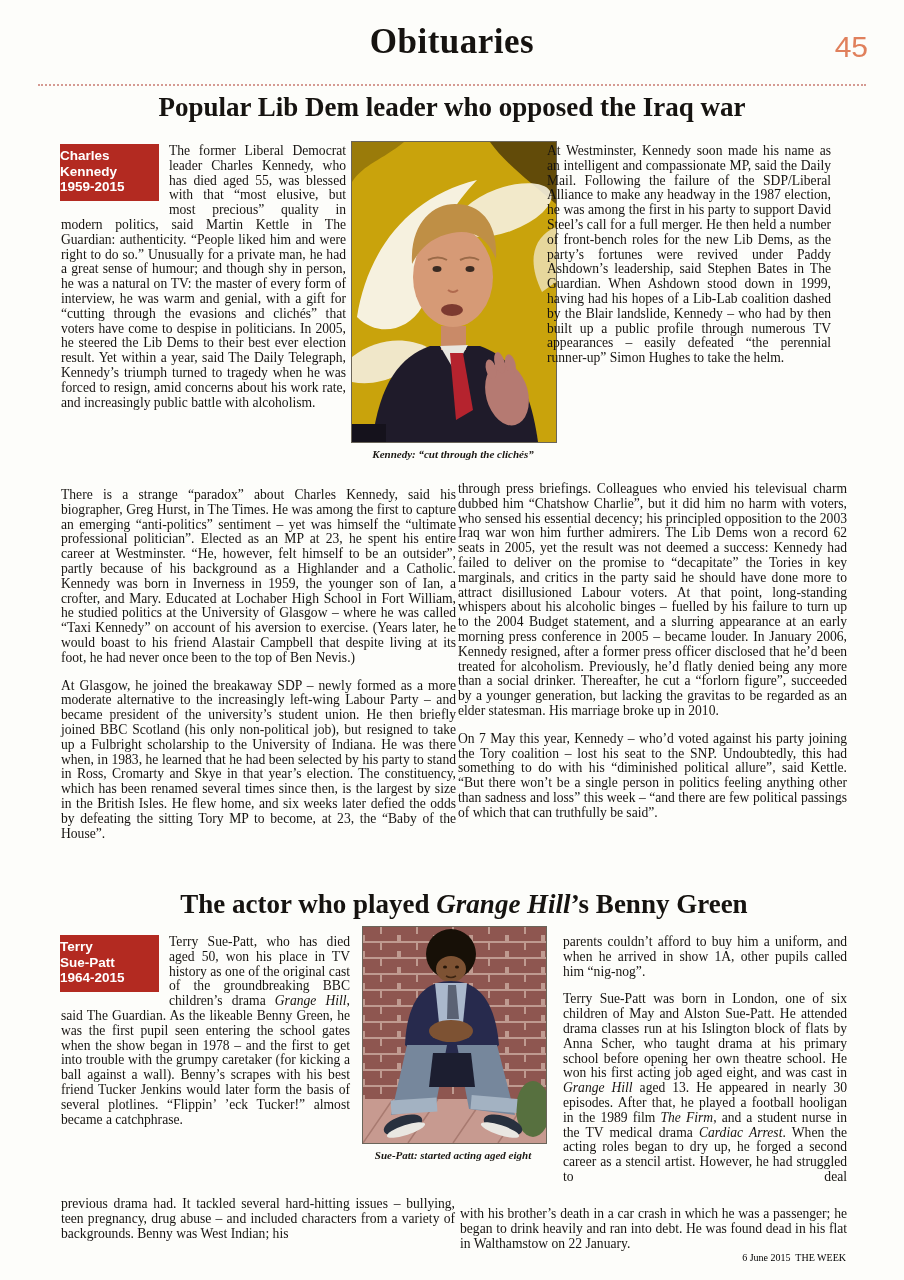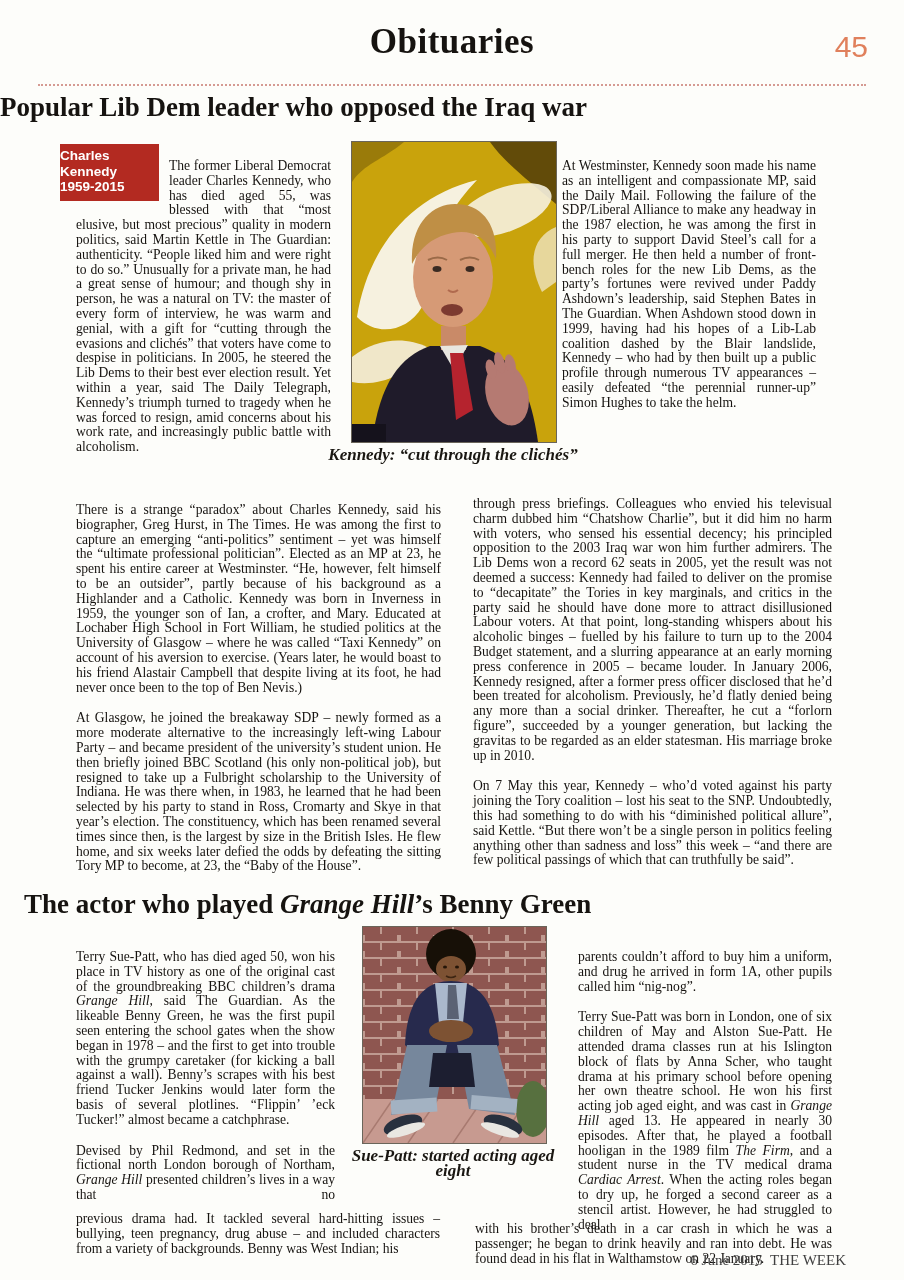--- a/index.html
+++ b/index.html
@@ -10,47 +10,47 @@
   .hdr-title {
     position:absolute; left:0; right:0; top:22px; text-align:center;
     font-size:35px; font-weight:bold; letter-spacing:0.5px;
   }
   .page-num {
     position:absolute; right:36px; top:30px; font-family:"Liberation Sans",sans-serif;
     font-size:30px; color:#e0805c;text-align:center;
   }
   .hdr-rule { position:absolute; left:38px; right:38px; top:84px; border-top:2px dotted #d59a92; }
   .headline {
-    position:absolute; left:0; right:0; text-align:left;
+    position:absolute; left:0; right:0; text-align:center;
     font-size:27px; font-weight:bold;
   }
   .hl1 { top:92px; }
   .hl2 { top:889px;padding-left:24px; }
   .col {
     position:absolute; text-align:justify; font-size:13.6px; line-height:14.8px;
   }
-  .col p { margin:16px; }
+  .col p { margin:1px; }
   .col p + p { margin-top:13px; }
   .mid { text-align-last:justify; }
   .it { font-style:italic; }
   .infobox {
     float:left; width:99px; background:#b32a21; color:#ffffff;
     font-family:"Liberation Sans",sans-serif; font-weight:bold;
     font-size:13.5px; line-height:15.5px; text-align:left;
     padding:4px 0 6px 0; margin:1px 10px 3px 0;
   }
   .photo { position:absolute; border:1px solid #6a655a; background:#c9a30c; }
   .photo svg { display:block; }
   .photo2 { background:#8e5650; }
   .caption {
     position:absolute; text-align:center; font-style:italic; font-weight:600;
-    font-size:17px; line-height:15px; color:#1a1712;
+    font-size:11px; line-height:15px; color:#1a1712;
   }
   .footer {
-    position:absolute; right:58px; top:1252px; font-size:15px; color:#404040;
+    position:absolute; right:58px; top:1252px; font-size:10px; color:#000000;
     white-space:pre;
   }
 </style>
 </head>
 <body>
 
 <div class="page">
 
   <div class="hdr-title">Obituaries</div>
   <div class="page-num">45</div>
@@ -109,22 +109,26 @@
   </div>
 
   <div class="col" style="left:457px; top:481px; width:391px;">
     <p>through press briefings. Colleagues who envied his televisual charm dubbed him “Chatshow Charlie”, but it did him no harm with voters, who sensed his essential decency; his principled opposition to the 2003 Iraq war won him further admirers. The Lib Dems won a record 62 seats in 2005, yet the result was not deemed a success: Kennedy had failed to deliver on the promise to “decapitate” the Tories in key marginals, and critics in the party said he should have done more to attract disillusioned Labour voters. At that point, long-standing whispers about his alcoholic binges – fuelled by his failure to turn up to the 2004 Budget statement, and a slurring appearance at an early morning press conference in 2005 – became louder. In January 2006, Kennedy resigned, after a former press officer disclosed that he’d been treated for alcoholism. Previously, he’d flatly denied being any more than a social drinker. Thereafter, he cut a “forlorn figure”, succeeded by a younger generation, but lacking the gravitas to be regarded as an elder statesman. His marriage broke up in 2010.</p>
     <p>On 7 May this year, Kennedy – who’d voted against his party joining the Tory coalition – lost his seat to the SNP. Undoubtedly, this had something to do with his “diminished political allure”, said Kettle. “But there won’t be a single person in politics feeling anything other than sadness and loss” this week – “and there are few political passings of which that can truthfully be said”.</p>
   </div>
 
   <div class="headline hl2"><span>The actor who played </span><span class="it">Grange Hill</span><span>’s Benny Green</span></div>
 
   <div class="col" style="left:60px; top:934px; width:291px;">
+    <div class="infobox">
+      <div>Terry</div>
+      <div>Sue-Patt</div>
+      <div>1964-2015</div>
+    </div>
     <p><span>Terry Sue-Patt, who has died aged 50, won his place in TV history as one of the original cast of the groundbreaking BBC children’s drama </span><span class="it">Grange Hill</span><span>, said The Guardian. As the likeable Benny Green, he was the first pupil seen entering the school gates when the show began in 1978 – and the first to get into trouble with the grumpy caretaker (for kicking a ball against a wall). Benny’s scrapes with his best friend Tucker Jenkins would later form the basis of several plotlines. “Flippin’ ’eck Tucker!” almost became a catchphrase.</span></p>
-    <p class="mid"><span>Devised by Phil Redmond, and set in the fictional north London borough of Northam, </span><span class="it">Grange Hill</span><span> presented children’s lives in a way that no</span></p>
   </div>
 
   <div class="photo photo2" style="left:362px; top:926px; width:183px; height:216px;">
     <svg width="183" height="216" viewBox="0 0 183 216">
       <defs>
         <pattern id="brick" width="36" height="16" patternUnits="userSpaceOnUse">
           <rect width="36" height="16" fill="#8e5650"></rect>
           <rect y="14" width="36" height="2" fill="#bf9a90"></rect>
           <rect x="17" y="0" width="2" height="7" fill="#bf9a90"></rect>
           <rect x="0" y="8" width="2" height="7" fill="#bf9a90"></rect>
@@ -159,21 +163,21 @@
       </g>
     </svg>
   </div>
   <div class="caption" style="left:350px; top:1148px; width:206px;">Sue-Patt: started acting aged eight</div>
 
   <div class="col" style="left:60px; top:1196px; width:396px;">
     <p>previous drama had. It tackled several hard-hitting issues – bullying, teen pregnancy, drug abuse – and included characters from a variety of backgrounds. Benny was West Indian; his</p>
   </div>
 
   <div class="col" style="left:562px; top:934px; width:286px;">
-    <p>parents couldn’t afford to buy him a uniform, and drug he arrived in form 1A, other pupils called him “nig-nog”.</p>
+    <p>parents couldn’t afford to buy him a uniform, and when he arrived in show 1A, other pupils called him “nig-nog”.</p>
     <p class="mid"><span>Terry Sue-Patt was born in London, one of six children of May and Alston Sue-Patt. He attended drama classes run at his Islington block of flats by Anna Scher, who taught drama at his primary school before opening her own theatre school. He won his first acting job aged eight, and was cast in </span><span class="it">Grange Hill</span><span> aged 13. He appeared in nearly 30 episodes. After that, he played a football hooligan in the 1989 film </span><span class="it">The Firm</span><span>, and a student nurse in the TV medical drama </span><span class="it">Cardiac Arrest</span><span>. When the acting roles began to dry up, he forged a second career as a stencil artist. However, he had struggled to deal</span></p>
   </div>
 
   <div class="col" style="left:459px; top:1206px; width:389px;">
     <p>with his brother’s death in a car crash in which he was a passenger; he began to drink heavily and ran into debt. He was found dead in his flat in Walthamstow on 22 January.</p>
   </div>
 
   <div class="footer">6 June 2015  THE WEEK</div>
 
 </div>

